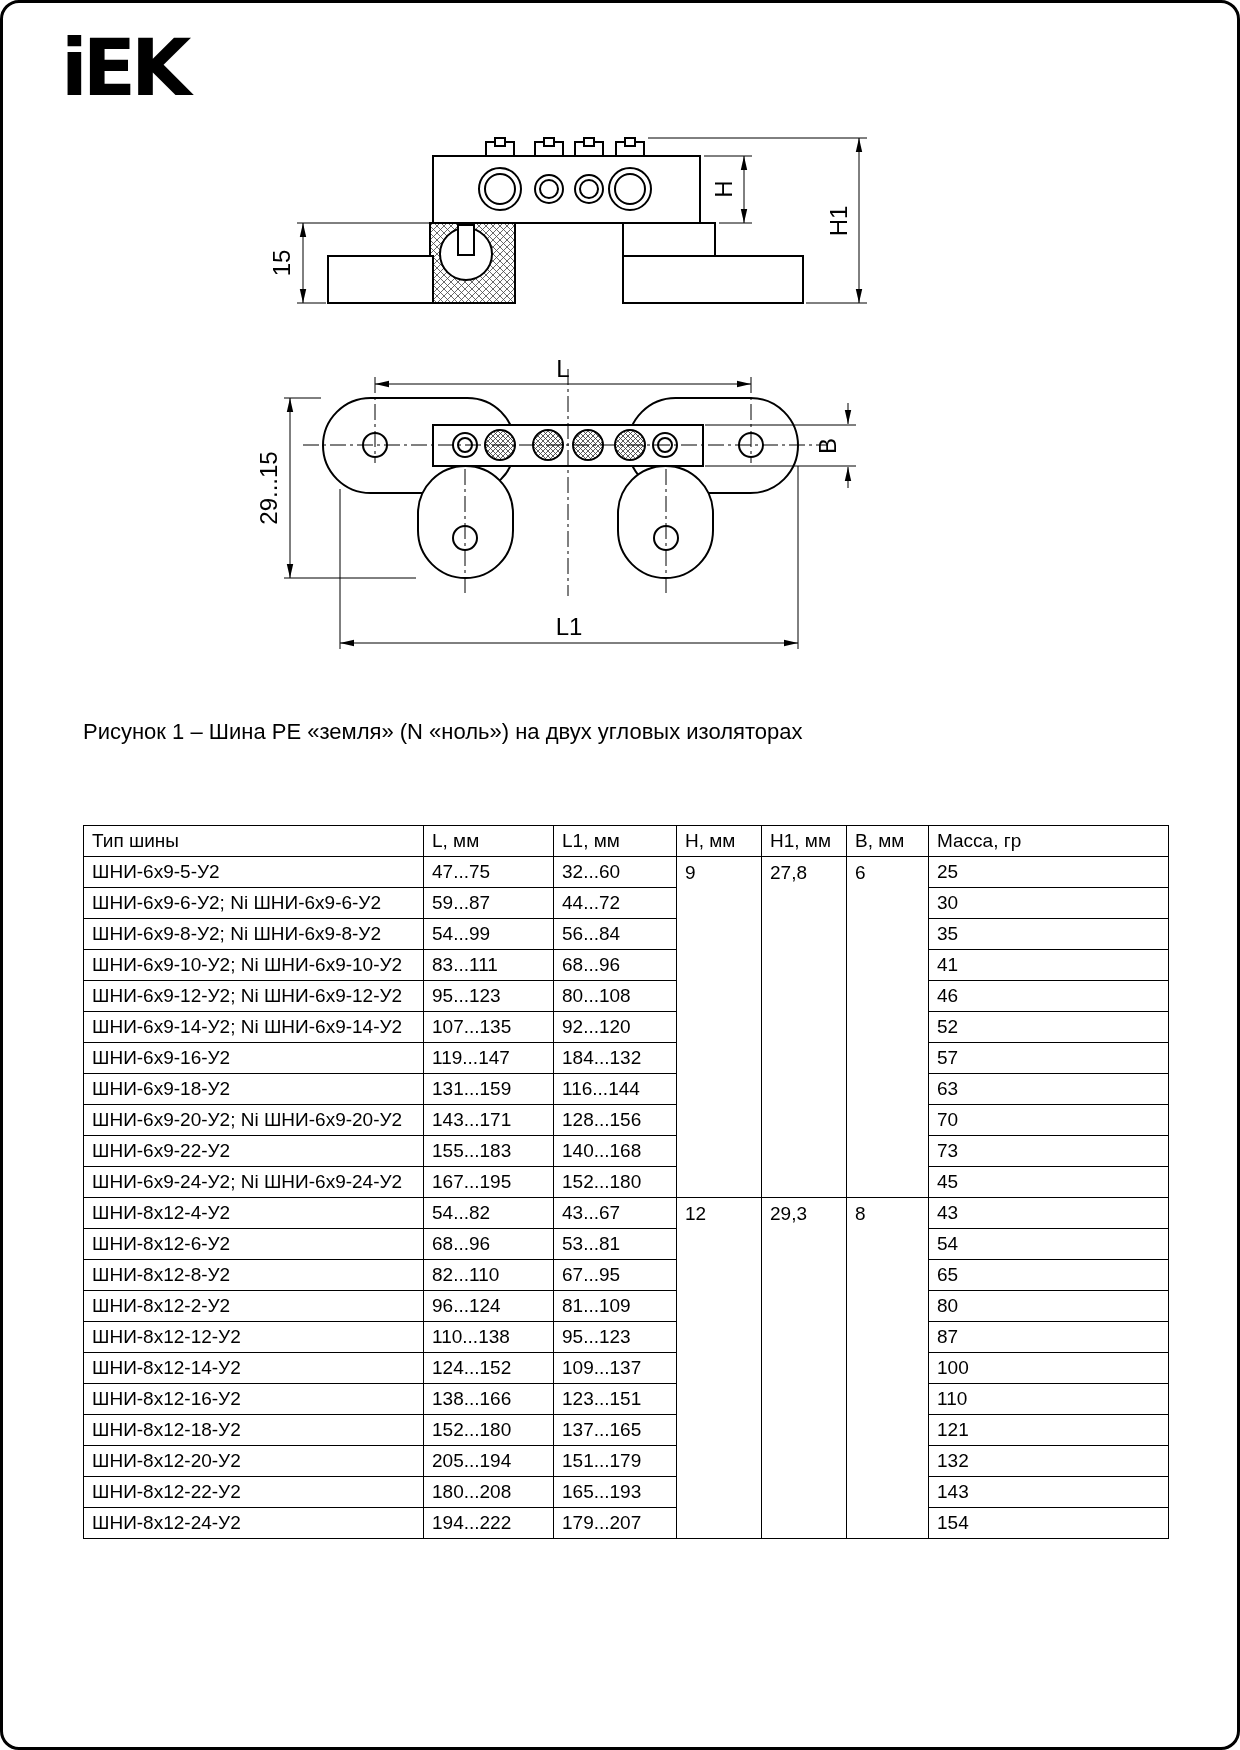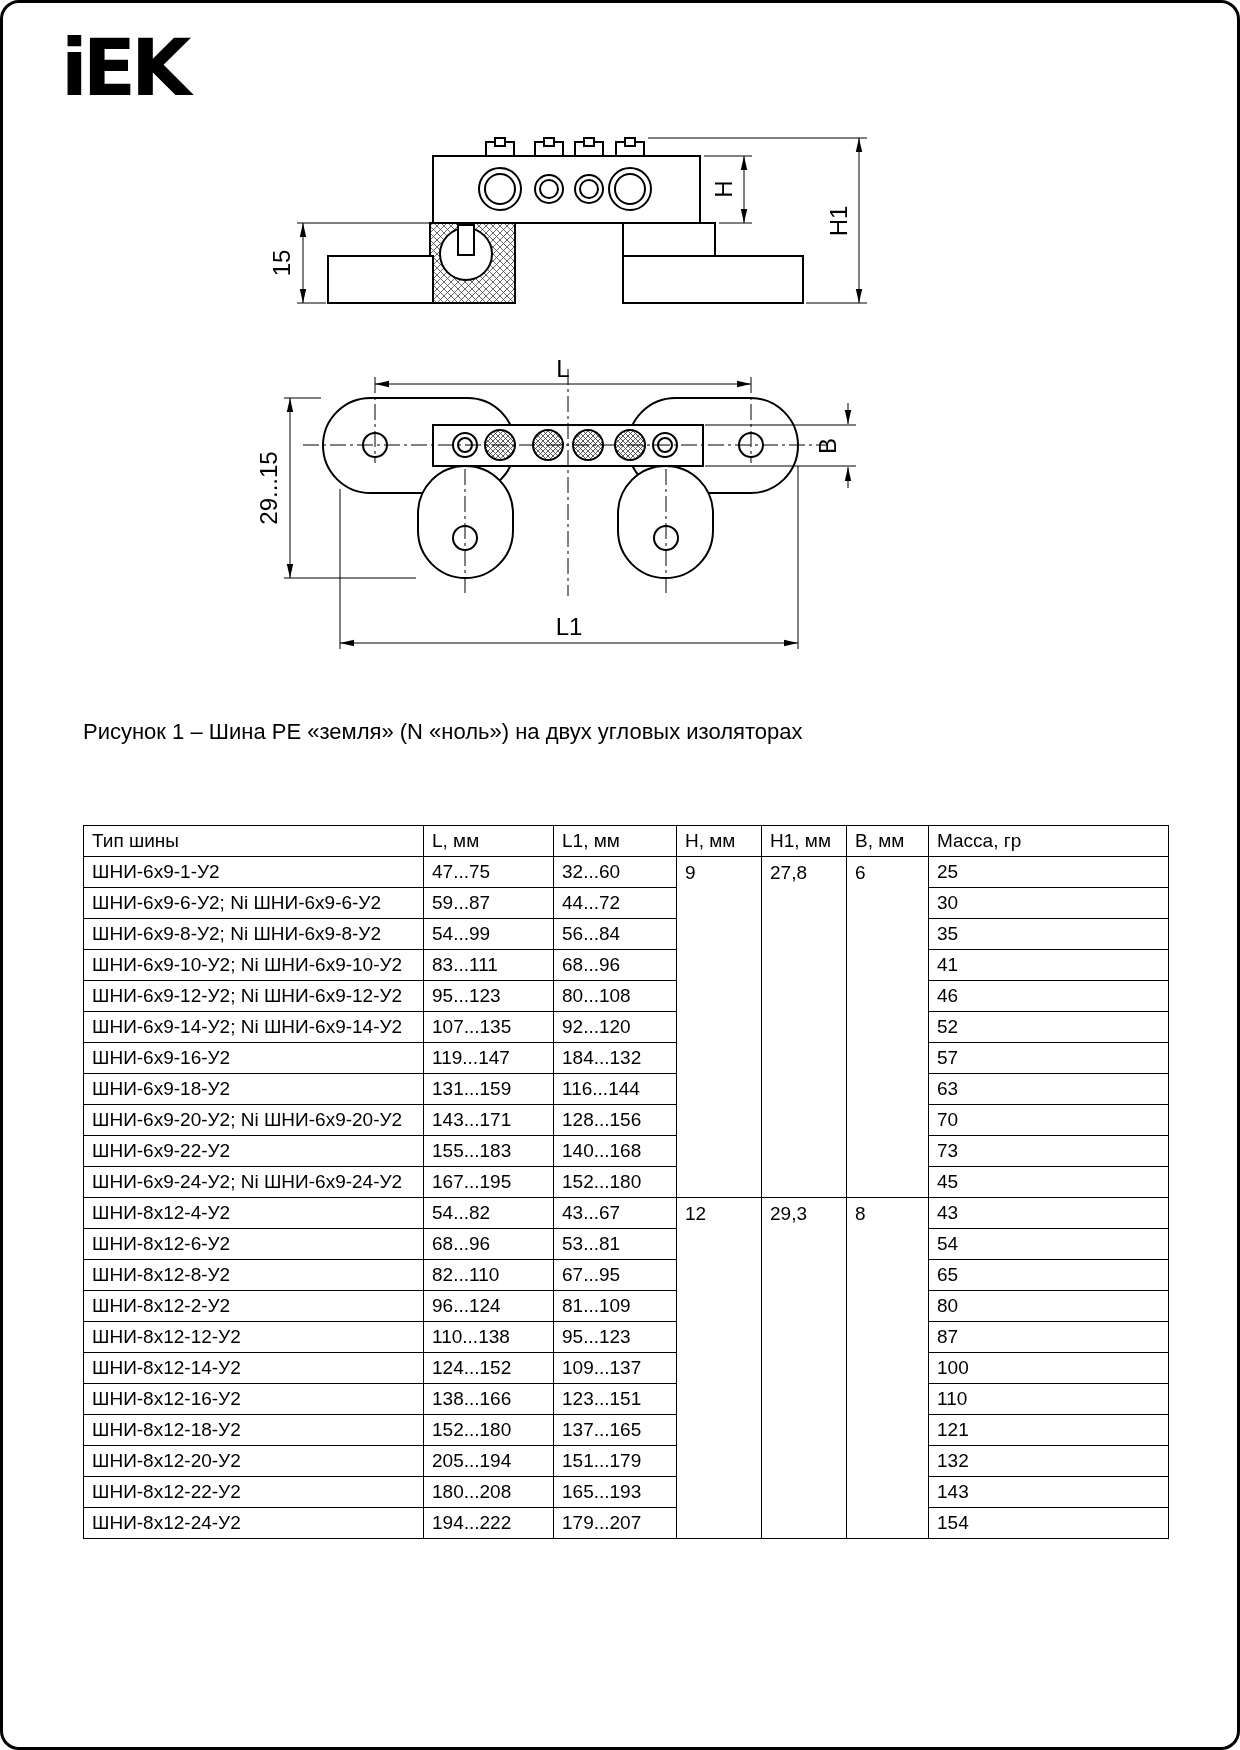--- a/index.html
+++ b/index.html
@@ -171,21 +171,21 @@
           <th>L, мм</th>
           <th>L1, мм</th>
           <th>H, мм</th>
           <th>H1, мм</th>
           <th>B, мм</th>
           <th>Масса, гр</th>
         </tr>
       </thead>
       <tbody>
           <tr>
-            <td>ШНИ-6x9-1-У2</td>
+            <td>ШНИ-6x9-5-У2</td>
             <td>47...75</td>
             <td>32...60</td>
             <td rowspan="11" class="group-val">9</td>
             <td rowspan="11" class="group-val">27,8</td>
             <td rowspan="11" class="group-val">6</td>
             <td>25</td>
           </tr>
           <tr>
             <td>ШНИ-6x9-6-У2; Ni ШНИ-6x9-6-У2</td>
             <td>59...87</td>

